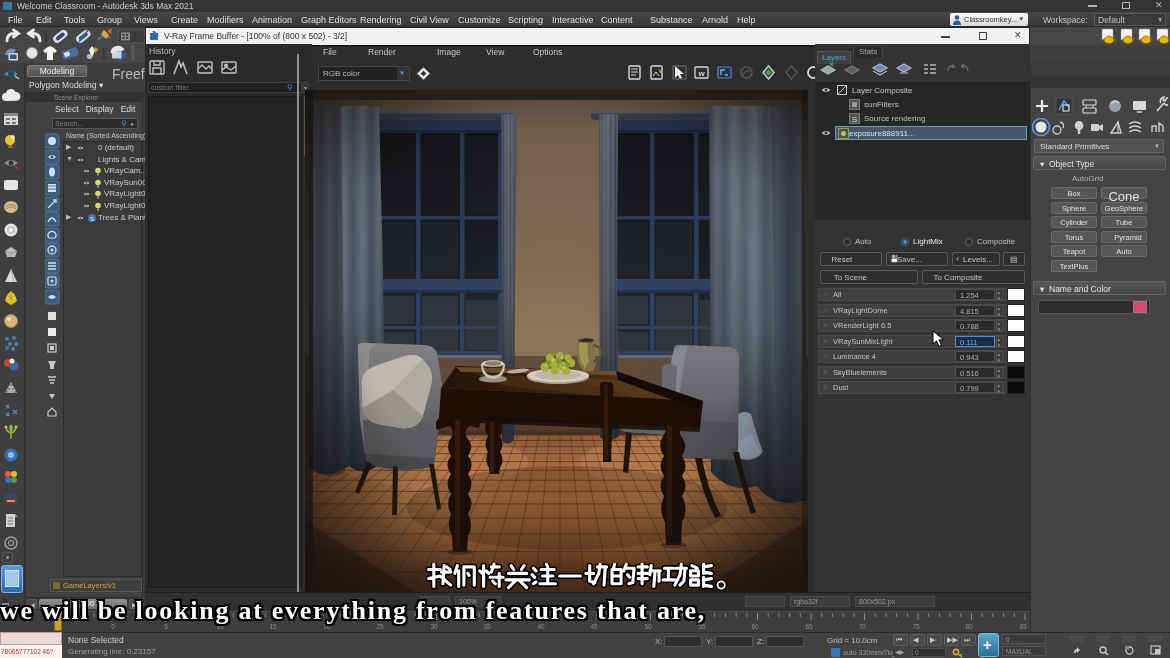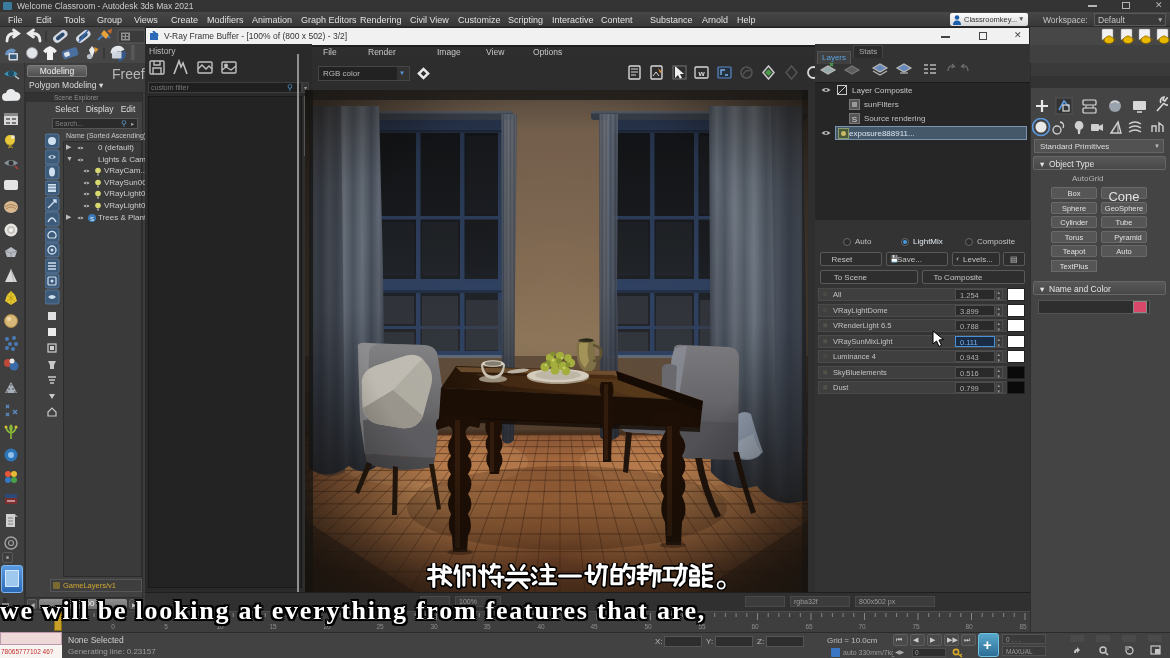--- a/index.html
+++ b/index.html
@@ -736,21 +736,21 @@
       <span class="tx" style="left:4px;top:1px;font-size:7.5px;color:#b0b0b0;">1.254</span>
     </div>
 <div class="abs" style="left:181px;top:245px;width:7px;height:11px;background:#3a3a3a;border:1px solid #4e4e4e;">
       <span class="tx" style="left:0.5px;top:-1px;font-size:5px;color:#999;">▴<br>▾</span>
     </div>
 <div class="abs" style="left:192px;top:244px;width:18px;height:13px;background:#ffffff;border:1px solid #222;"></div>
     <div class="abs" style="left:3px;top:259.5px;width:207px;height:13px;background:#3f3f3f;border:1px solid #4a4a4a;"></div>
 <span class="tx" style="left:7px;top:261.5px;font-size:7px;color:#8a9a6a;opacity:0.5;">☼</span>
 <span class="tx" style="left:18px;top:261.5px;font-size:7.5px;color:#c2c2c2;">VRayLightDome</span>
 <div class="abs" style="left:140px;top:260.5px;width:40px;height:11px;background:#2a2a2a;border:1px solid #4e4e4e;">
-      <span class="tx" style="left:4px;top:1px;font-size:7.5px;color:#b0b0b0;">3.899</span>
+      <span class="tx" style="left:4px;top:1px;font-size:7.5px;color:#b0b0b0;">4.815</span>
     </div>
 <div class="abs" style="left:181px;top:260.5px;width:7px;height:11px;background:#3a3a3a;border:1px solid #4e4e4e;">
       <span class="tx" style="left:0.5px;top:-1px;font-size:5px;color:#999;">▴<br>▾</span>
     </div>
 <div class="abs" style="left:192px;top:259.5px;width:18px;height:13px;background:#ffffff;border:1px solid #222;"></div>
     <div class="abs" style="left:3px;top:275.0px;width:207px;height:13px;background:#3f3f3f;border:1px solid #4a4a4a;"></div>
 <span class="tx" style="left:7px;top:277.0px;font-size:7px;color:#8a9a6a;opacity:0.9;">☼</span>
 <span class="tx" style="left:18px;top:277.0px;font-size:7.5px;color:#c2c2c2;">VRenderLight 6.5</span>
 <div class="abs" style="left:140px;top:276.0px;width:40px;height:11px;background:#2a2a2a;border:1px solid #4e4e4e;">
       <span class="tx" style="left:4px;top:1px;font-size:7.5px;color:#b0b0b0;">0.788</span>

